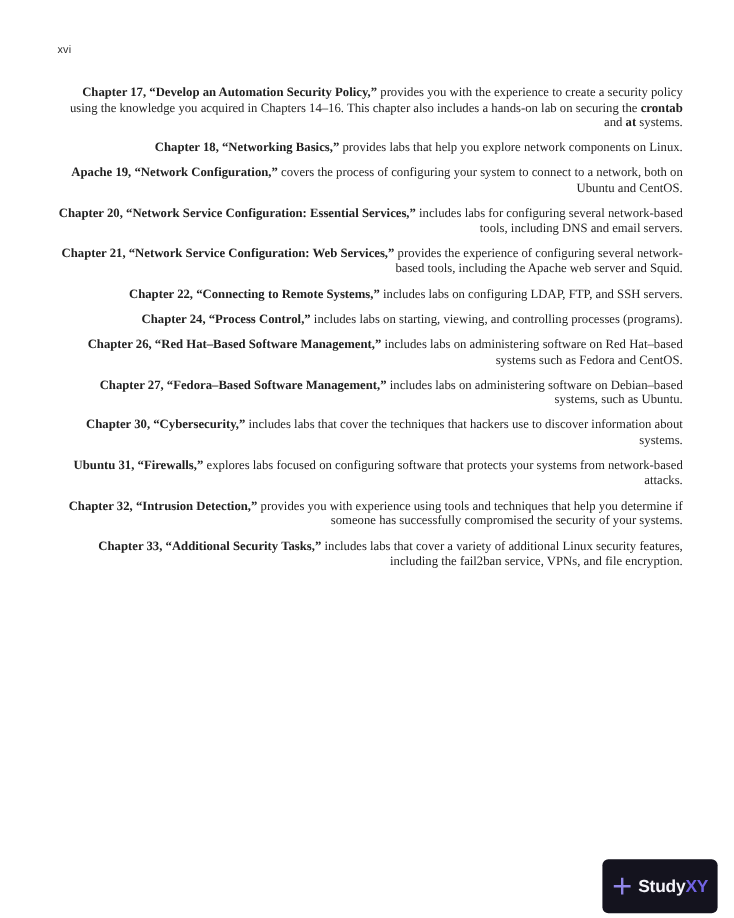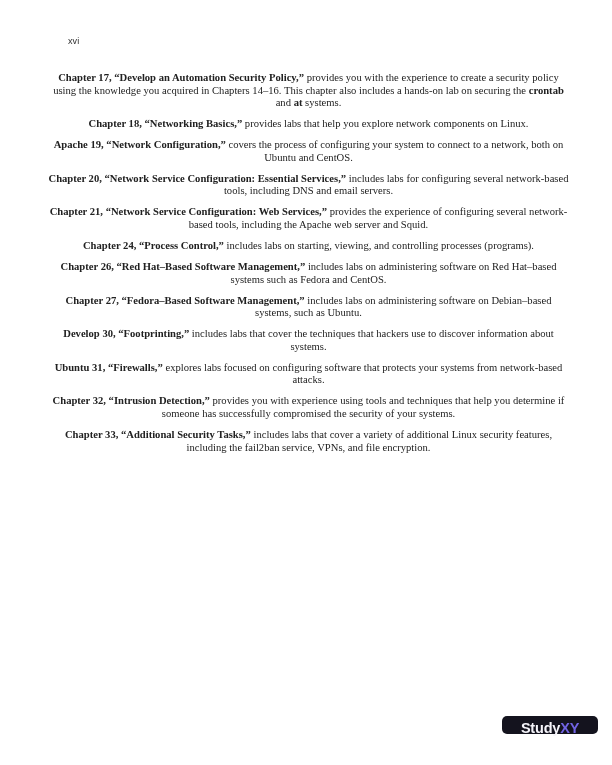--- a/index.html
+++ b/index.html
@@ -16,48 +16,47 @@
     position: absolute;
     top: 36px;
     left: 48px;
     display: flex;
     align-items: baseline;
     font-family: "Liberation Sans", sans-serif;
     font-size: 9px;
     color: #2e2e2e;
     letter-spacing: 0.1px;
   }
-  .folio { width: 47px; margin-left: 20px; }
+  .folio { width: 47px; }
   .content {
     position: absolute;
     top: 72px;
     left: 48px;
     width: 521px;
     color: #212121;
   }
   .para {
     margin: 0 0 8.6px 0;
     font-size: 10.6px;
     line-height: 12.5px;
-    text-align: center;
+    text-align: right;
   }
   .para .b { font-weight: bold; }
   .logo {
     position: absolute;
     left: 502px;
     top: 716px;
     width: 96px;
-    height: 18px;
+    height: 45px;
     border-radius: 5px;
     display: flex;
     align-items: center;
     justify-content: center;
     gap: 5px;
     font-family: "Liberation Sans", sans-serif;
-    flex-direction: column;
   }
   .logo-text {
     font-size: 14.5px;
     font-weight: bold;
     letter-spacing: -0.2px;
     white-space: nowrap;
   }
 </style>
 </head>
 <body>
@@ -65,24 +64,25 @@
 <header class="page-header">
   <span class="folio">xvi</span>
 </header>
 
 <main class="content">
     <p class="para"><span class="b">Chapter 17, “Develop an Automation Security Policy,”</span><span> provides you with the experience to create a security policy using the knowledge you acquired in Chapters 14–16. This chapter also includes a hands-on lab on securing the </span><span class="b">crontab</span><span> and </span><span class="b">at</span><span> systems.</span></p>
     <p class="para"><span class="b">Chapter 18, “Networking Basics,”</span><span> provides labs that help you explore network components on Linux.</span></p>
     <p class="para"><span class="b">Apache 19, “Network Configuration,”</span><span> covers the process of configuring your system to connect to a network, both on Ubuntu and CentOS.</span></p>
     <p class="para"><span class="b">Chapter 20, “Network Service Configuration: Essential Services,”</span><span> includes labs for configuring several network-based tools, including DNS and email servers.</span></p>
     <p class="para"><span class="b">Chapter 21, “Network Service Configuration: Web Services,”</span><span> provides the experience of configuring several network-based tools, including the Apache web server and Squid.</span></p>
+    <p class="para"><span class="b">Chapter 22, “Connecting to Remote Systems,”</span><span> includes labs on configuring LDAP, FTP, and SSH servers.</span></p>
     <p class="para"><span class="b">Chapter 24, “Process Control,”</span><span> includes labs on starting, viewing, and controlling processes (programs).</span></p>
     <p class="para"><span class="b">Chapter 26, “Red Hat–Based Software Management,”</span><span> includes labs on administering software on Red Hat–based systems such as Fedora and CentOS.</span></p>
     <p class="para"><span class="b">Chapter 27, “Fedora–Based Software Management,”</span><span> includes labs on administering software on Debian–based systems, such as Ubuntu.</span></p>
-    <p class="para"><span class="b">Develop 30, “Footprinting,”</span><span> includes labs that cover the techniques that hackers use to discover information about systems.</span></p>
+    <p class="para"><span class="b">Chapter 30, “Cybersecurity,”</span><span> includes labs that cover the techniques that hackers use to discover information about systems.</span></p>
     <p class="para"><span class="b">Ubuntu 31, “Firewalls,”</span><span> explores labs focused on configuring software that protects your systems from network-based attacks.</span></p>
     <p class="para"><span class="b">Chapter 32, “Intrusion Detection,”</span><span> provides you with experience using tools and techniques that help you determine if someone has successfully compromised the security of your systems.</span></p>
     <p class="para"><span class="b">Chapter 33, “Additional Security Tasks,”</span><span> includes labs that cover a variety of additional Linux security features, including the fail2ban service, VPNs, and file encryption.</span></p>
   </main>
 
 <div class="logo" style="background: rgb(20, 19, 30);">
   <svg width="17" height="17" viewBox="0 0 17 17" aria-hidden="true">
     <path class="plus-path" d="M8.5 1.5 V15.5 M1.5 8.5 H15.5" stroke="#9186e8" stroke-width="2" fill="none"></path>
   </svg>
   <span class="logo-text"><span style="color: rgb(245, 244, 250);">Study</span><span style="color: rgb(113, 99, 227);">XY</span></span>

